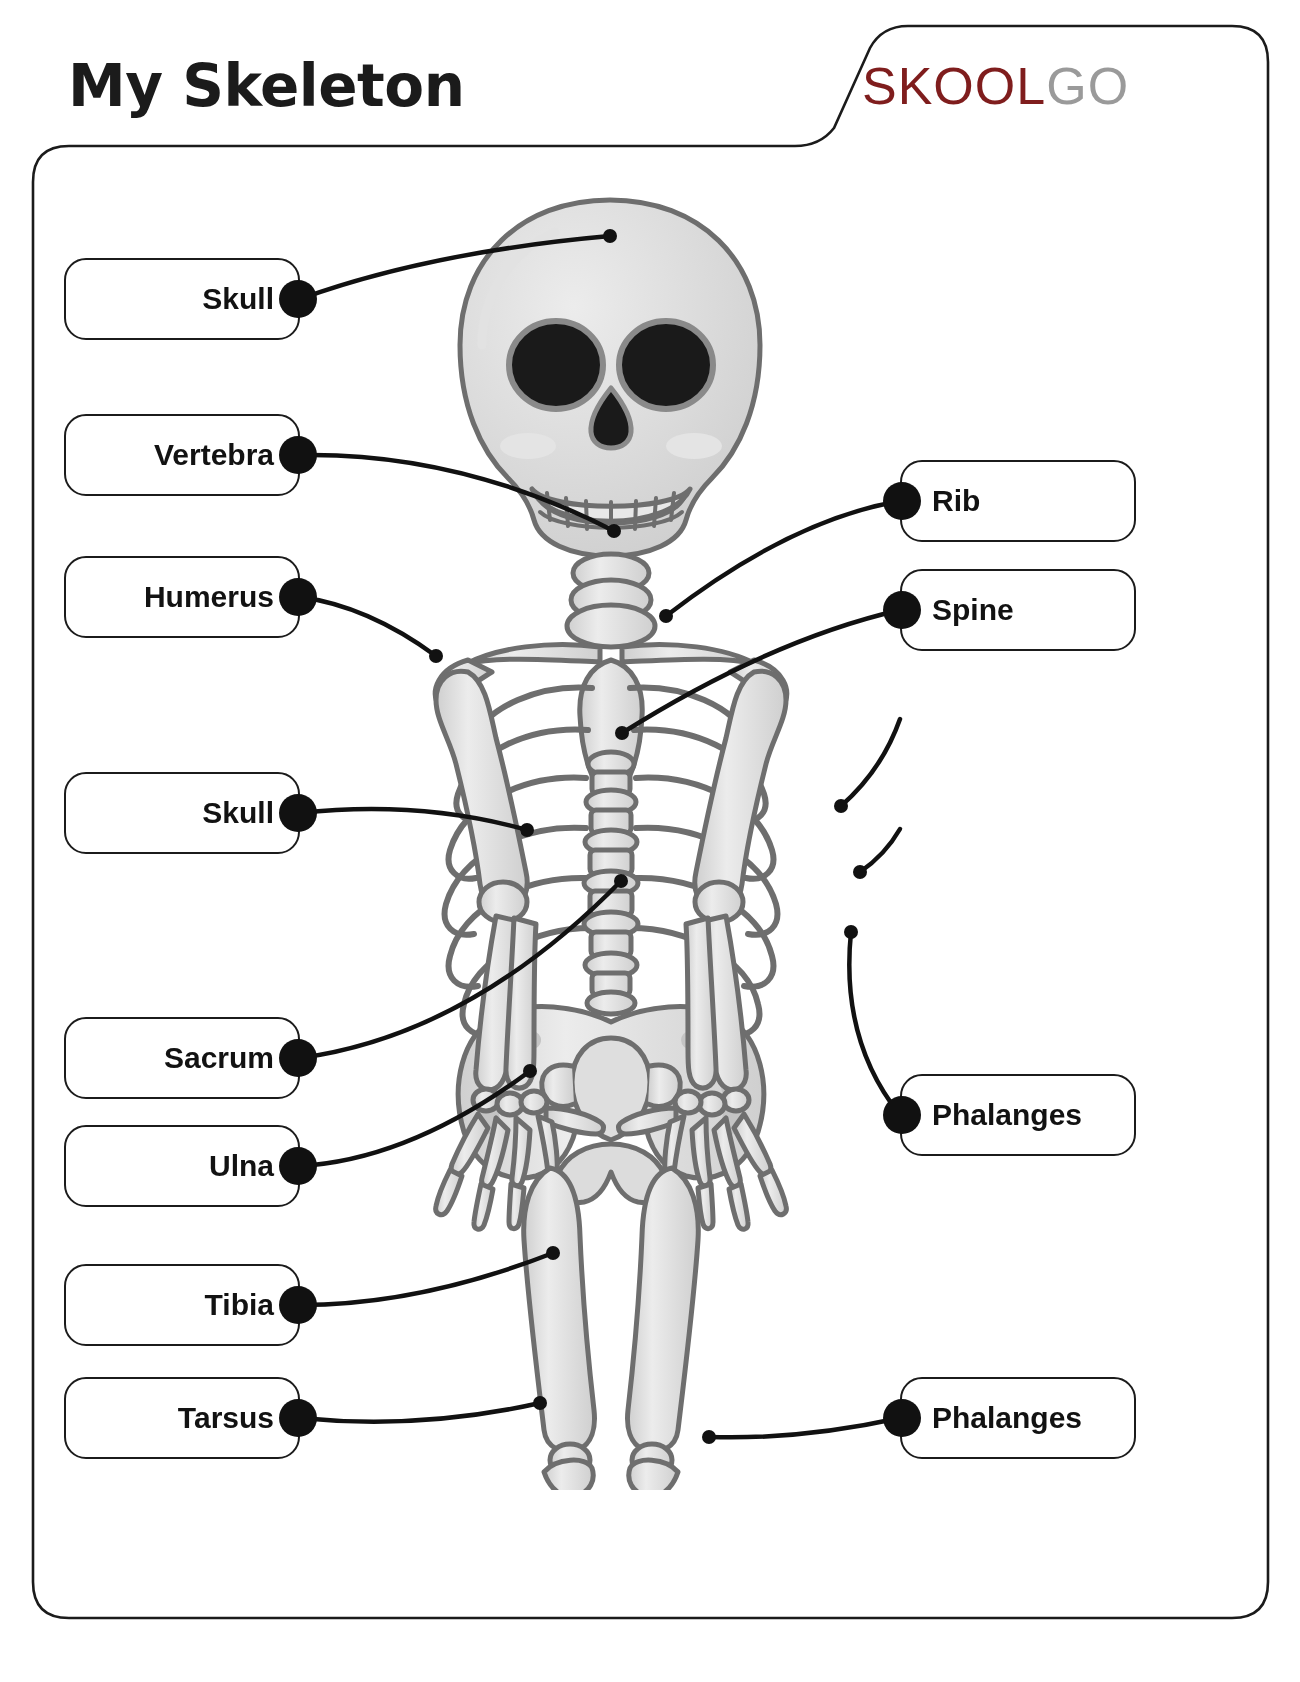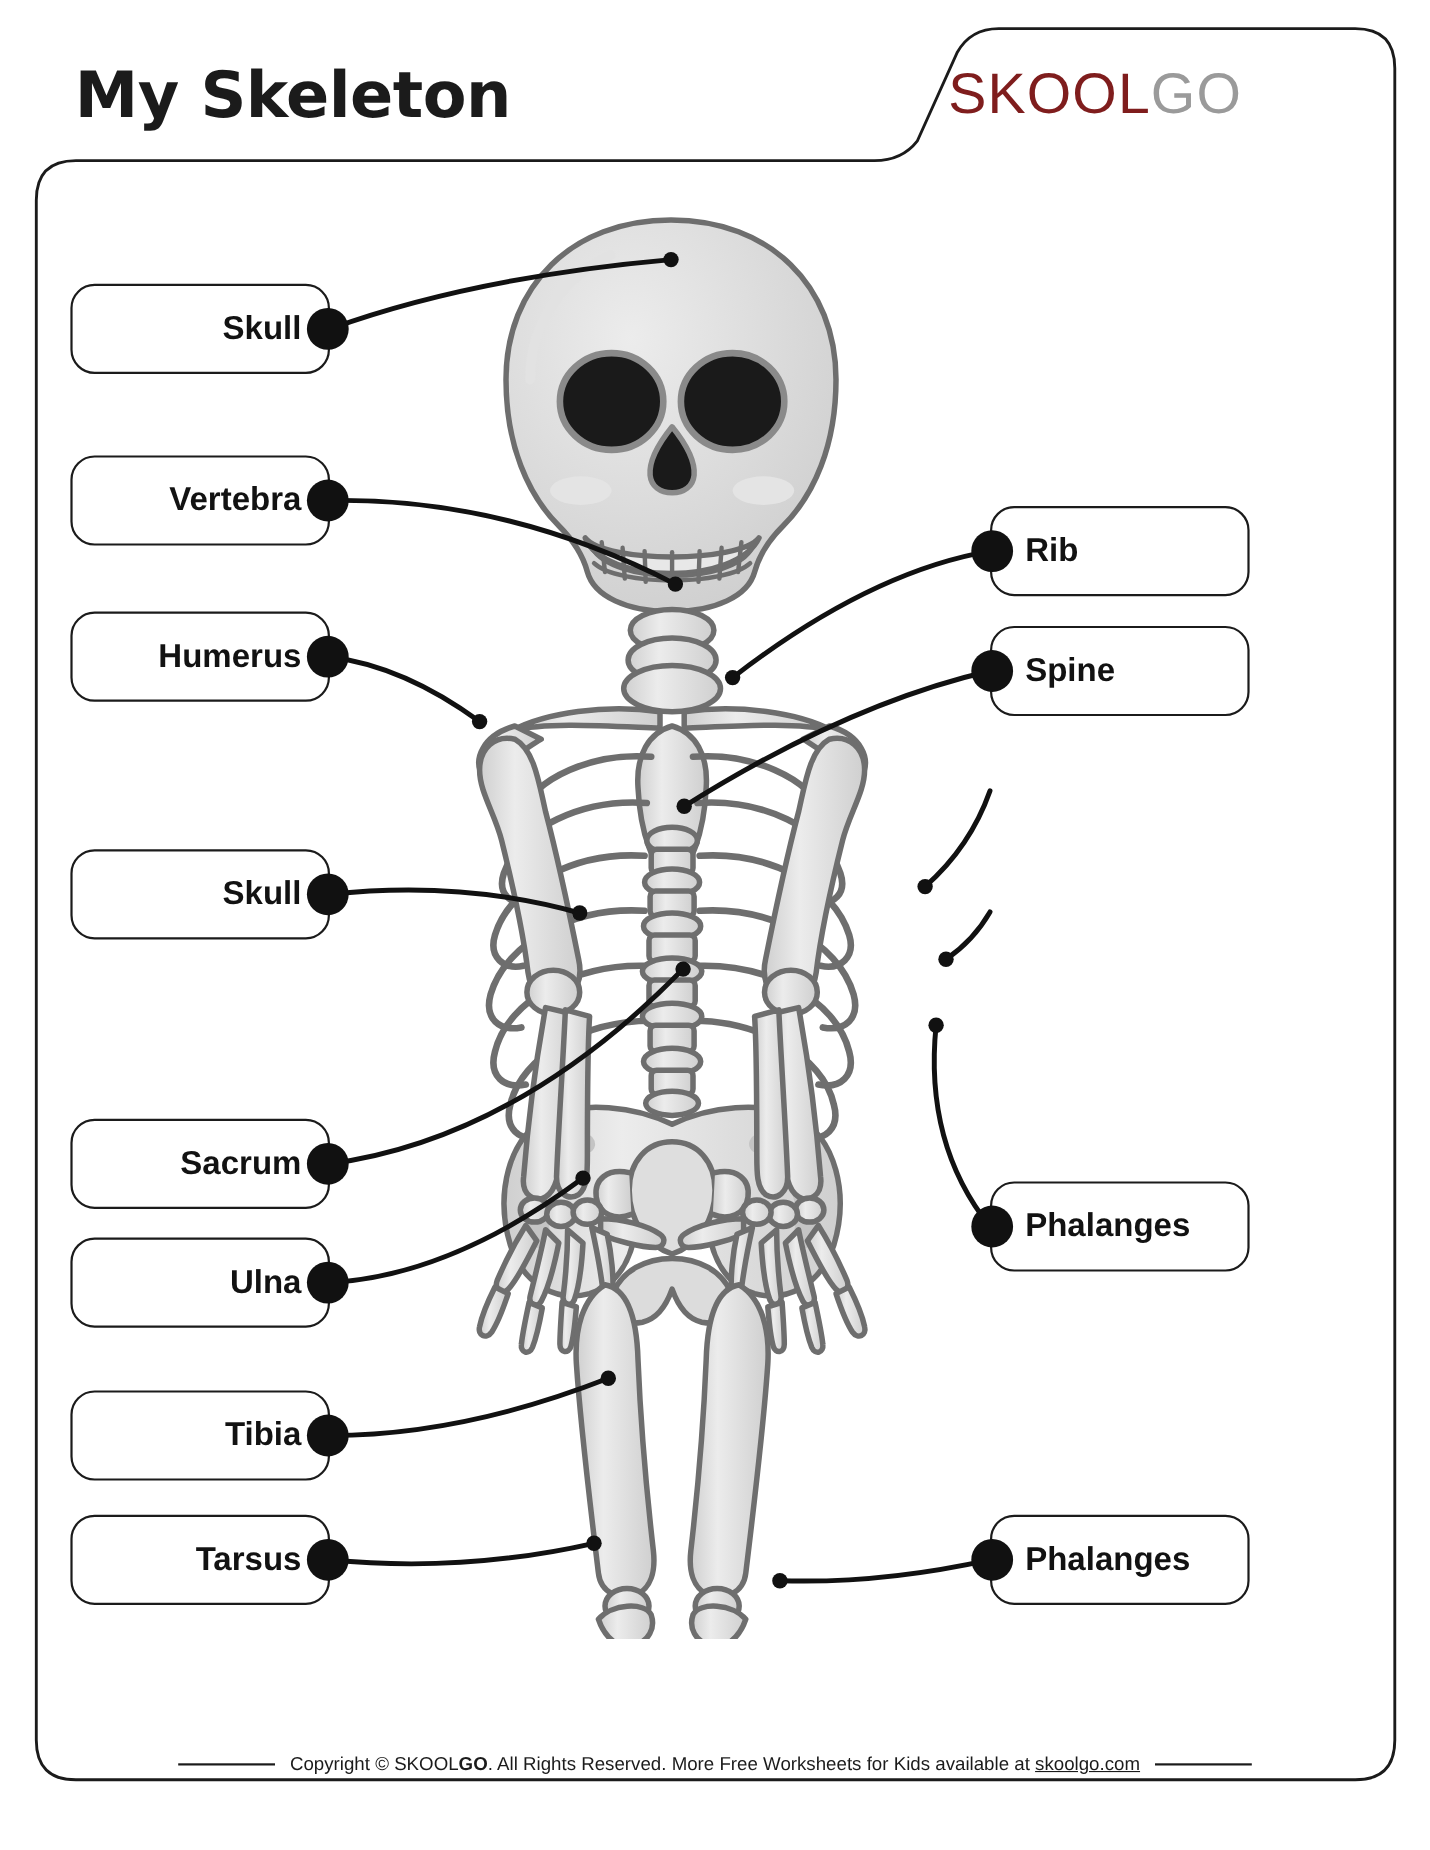--- a/index.html
+++ b/index.html
@@ -507,21 +507,14 @@
   </div>
   <div class="label-box right-side" style="top:1074px">
     <span class="conn-dot"></span>
     <span class="label-text">Phalanges</span>
   </div>
   <div class="label-box right-side" style="top:1377px">
     <span class="conn-dot"></span>
     <span class="label-text">Phalanges</span>
   </div>
 
-  <div id="footer-row">
-    <div id="footer-rule-left"></div>
-    <div id="footer-text">
-      <span>Copyright © SKOOL</span><span class="b">GO</span><span>. All Rights Reserved. More Free Worksheets for Kids available at </span><span class="u">skoolgo.com</span>
-    </div>
-    <div id="footer-rule-right"></div>
-  </div>
 
 </div>
 
 </body></html>

